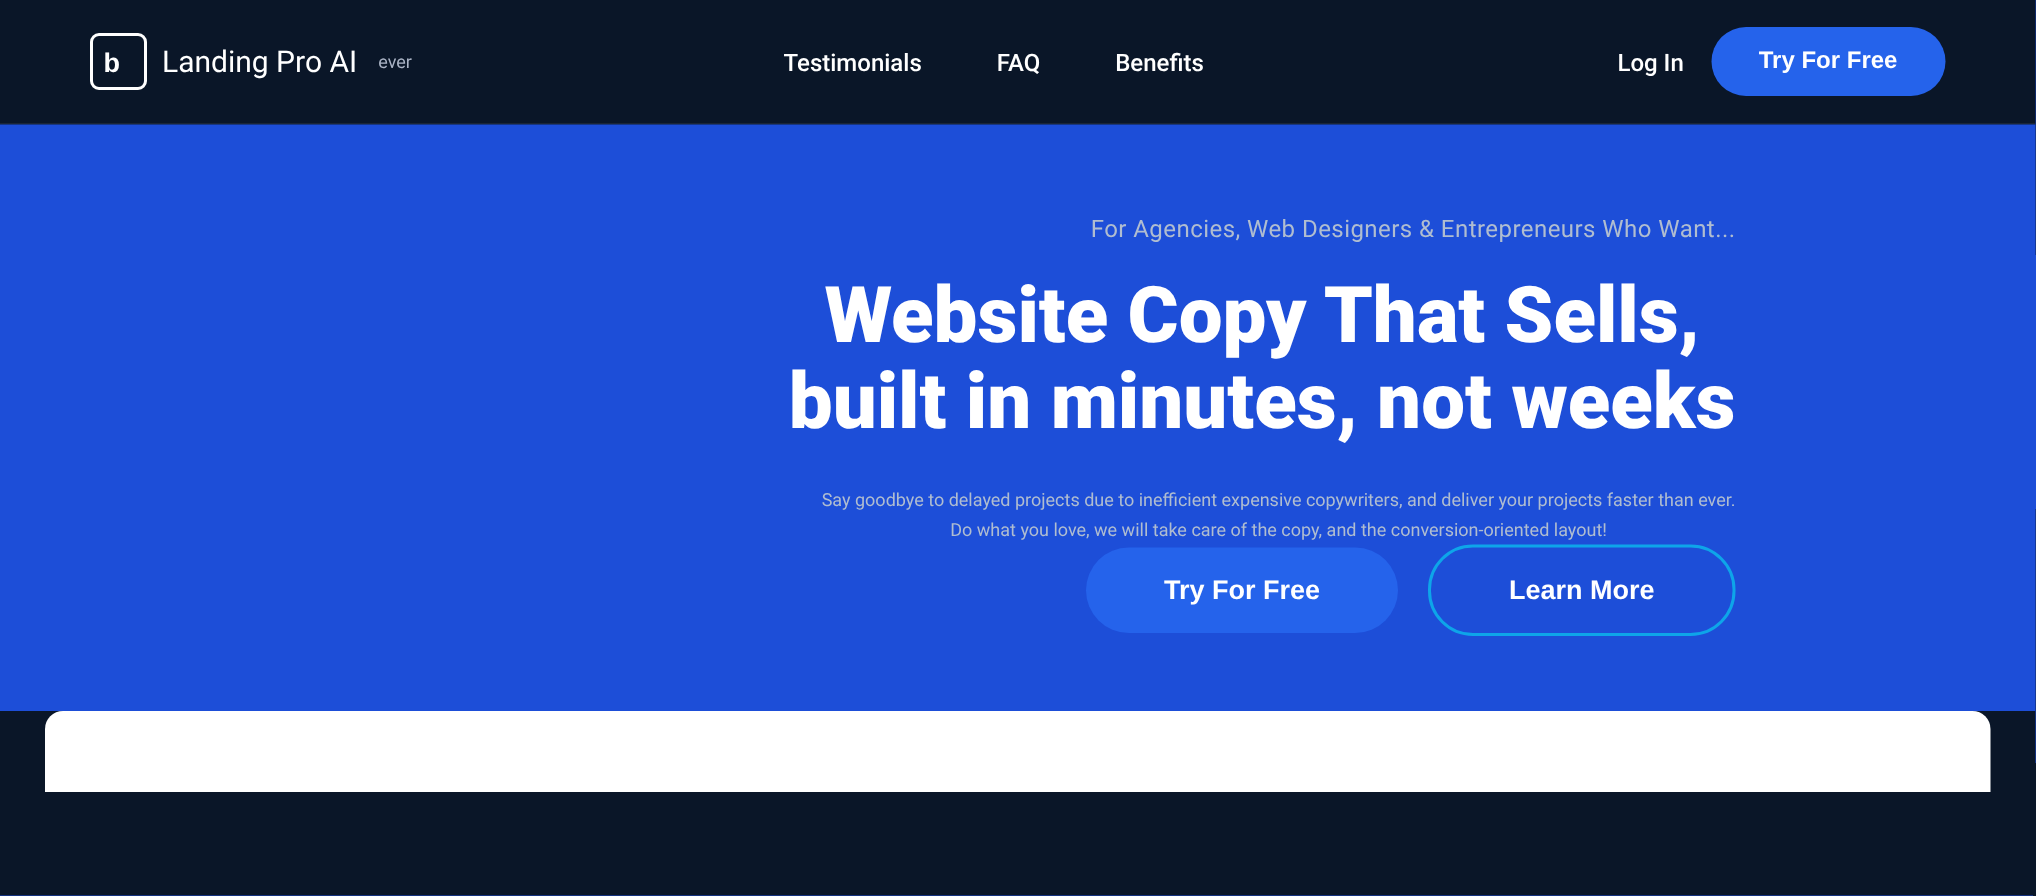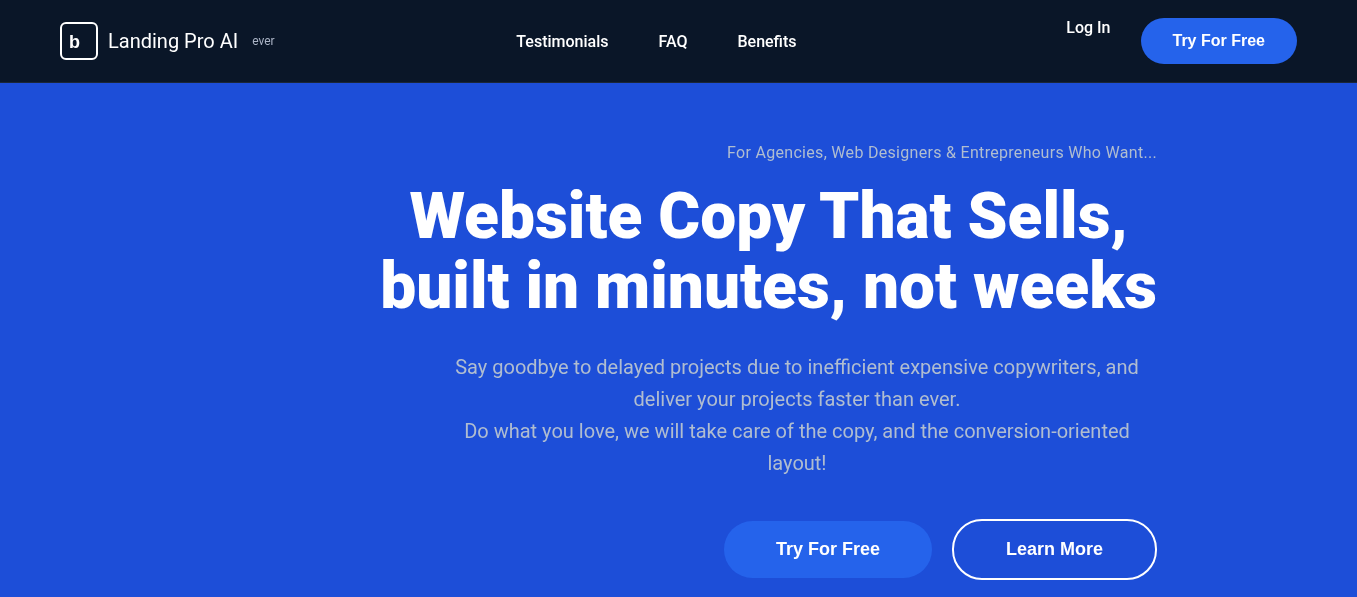--- a/index.html
+++ b/index.html
@@ -67,21 +67,22 @@
 
     .nav-links a {
       color: #ffffff;
       text-decoration: none;
       font-size: 16px;
       font-weight: 500;
     }
 
     .nav-right {
       display: flex;
-      gap: 30px;
+      align-items: center;
+      gap: 18px;
       margin-left: 28px;
     }
 
     .login-link {
       color: #ffffff;
       text-decoration: none;
       font-size: 16px;
       font-weight: 500;
     }
 
@@ -109,34 +110,33 @@
 
     .hero-subtitle {
       font-size: 16px;
       font-weight: 400;
       color: #b0bdd0;
       margin-bottom: 20px;
       letter-spacing: 0.3px;
     }
 
     .hero-title {
-      font-size: 64px;
+      font-size: 52px;
       font-weight: 900;
       color: #ffffff;
       line-height: 1.1;
       margin-bottom: 28px;
       max-width: 900px;
     }
 
     .hero-description {
-      font-size: 20px;
+      font-size: 12px;
       color: #b0bdd0;
       line-height: 1.6;
       max-width: 720px;
-      margin-bottom: 40px;
     }
 
     .hero-buttons {
       display: flex;
       gap: 20px;
       align-items: center;
     }
 
     .btn-try-free-hero {
       background-color: #2563eb;
@@ -146,21 +146,21 @@
       padding: 18px 52px;
       font-size: 18px;
       font-weight: 700;
       cursor: pointer;
       white-space: nowrap;
     }
 
     .btn-learn-more {
       background-color: transparent;
       color: #ffffff;
-      border: 2px solid #ffffff;
+      border: 2px solid #0ea5e9;
       border-radius: 30px;
       padding: 18px 52px;
       font-size: 18px;
       font-weight: 700;
       cursor: pointer;
       white-space: nowrap;
     }
 
     
     .preview-bar {

